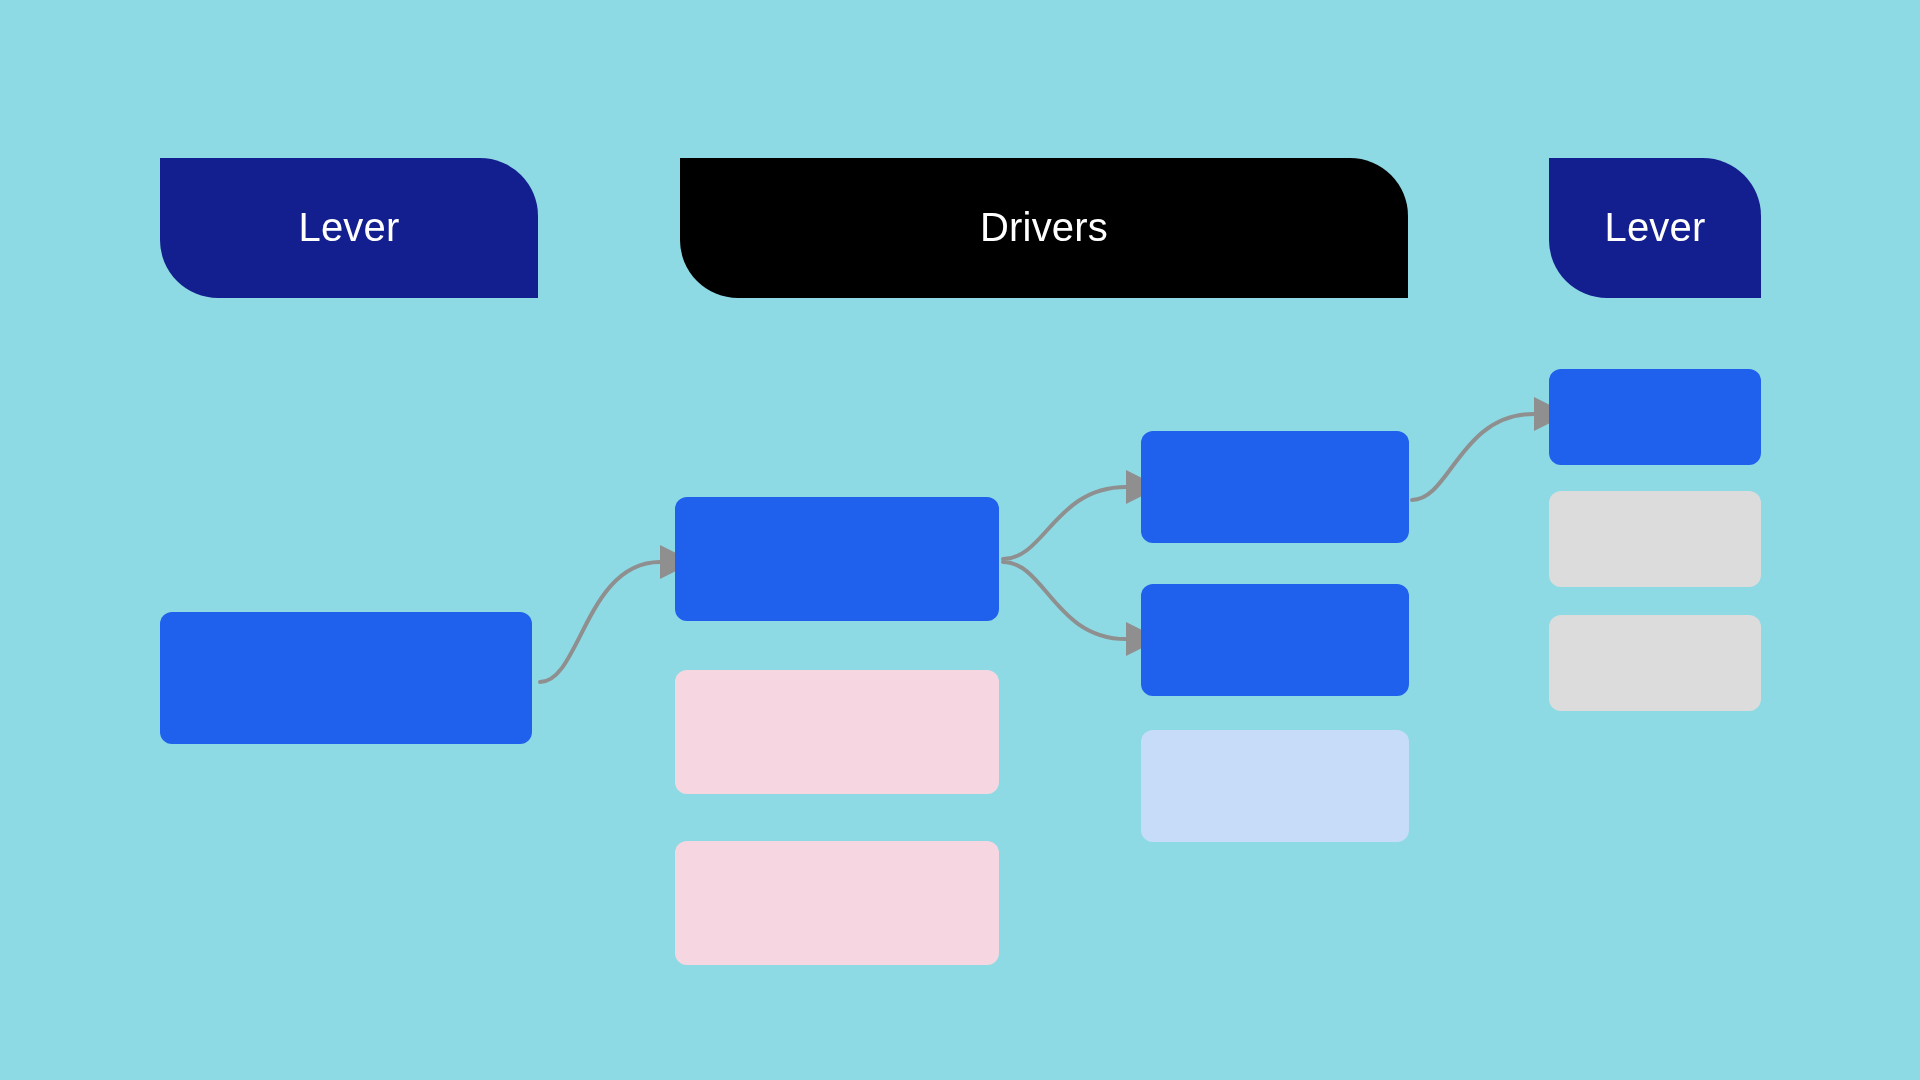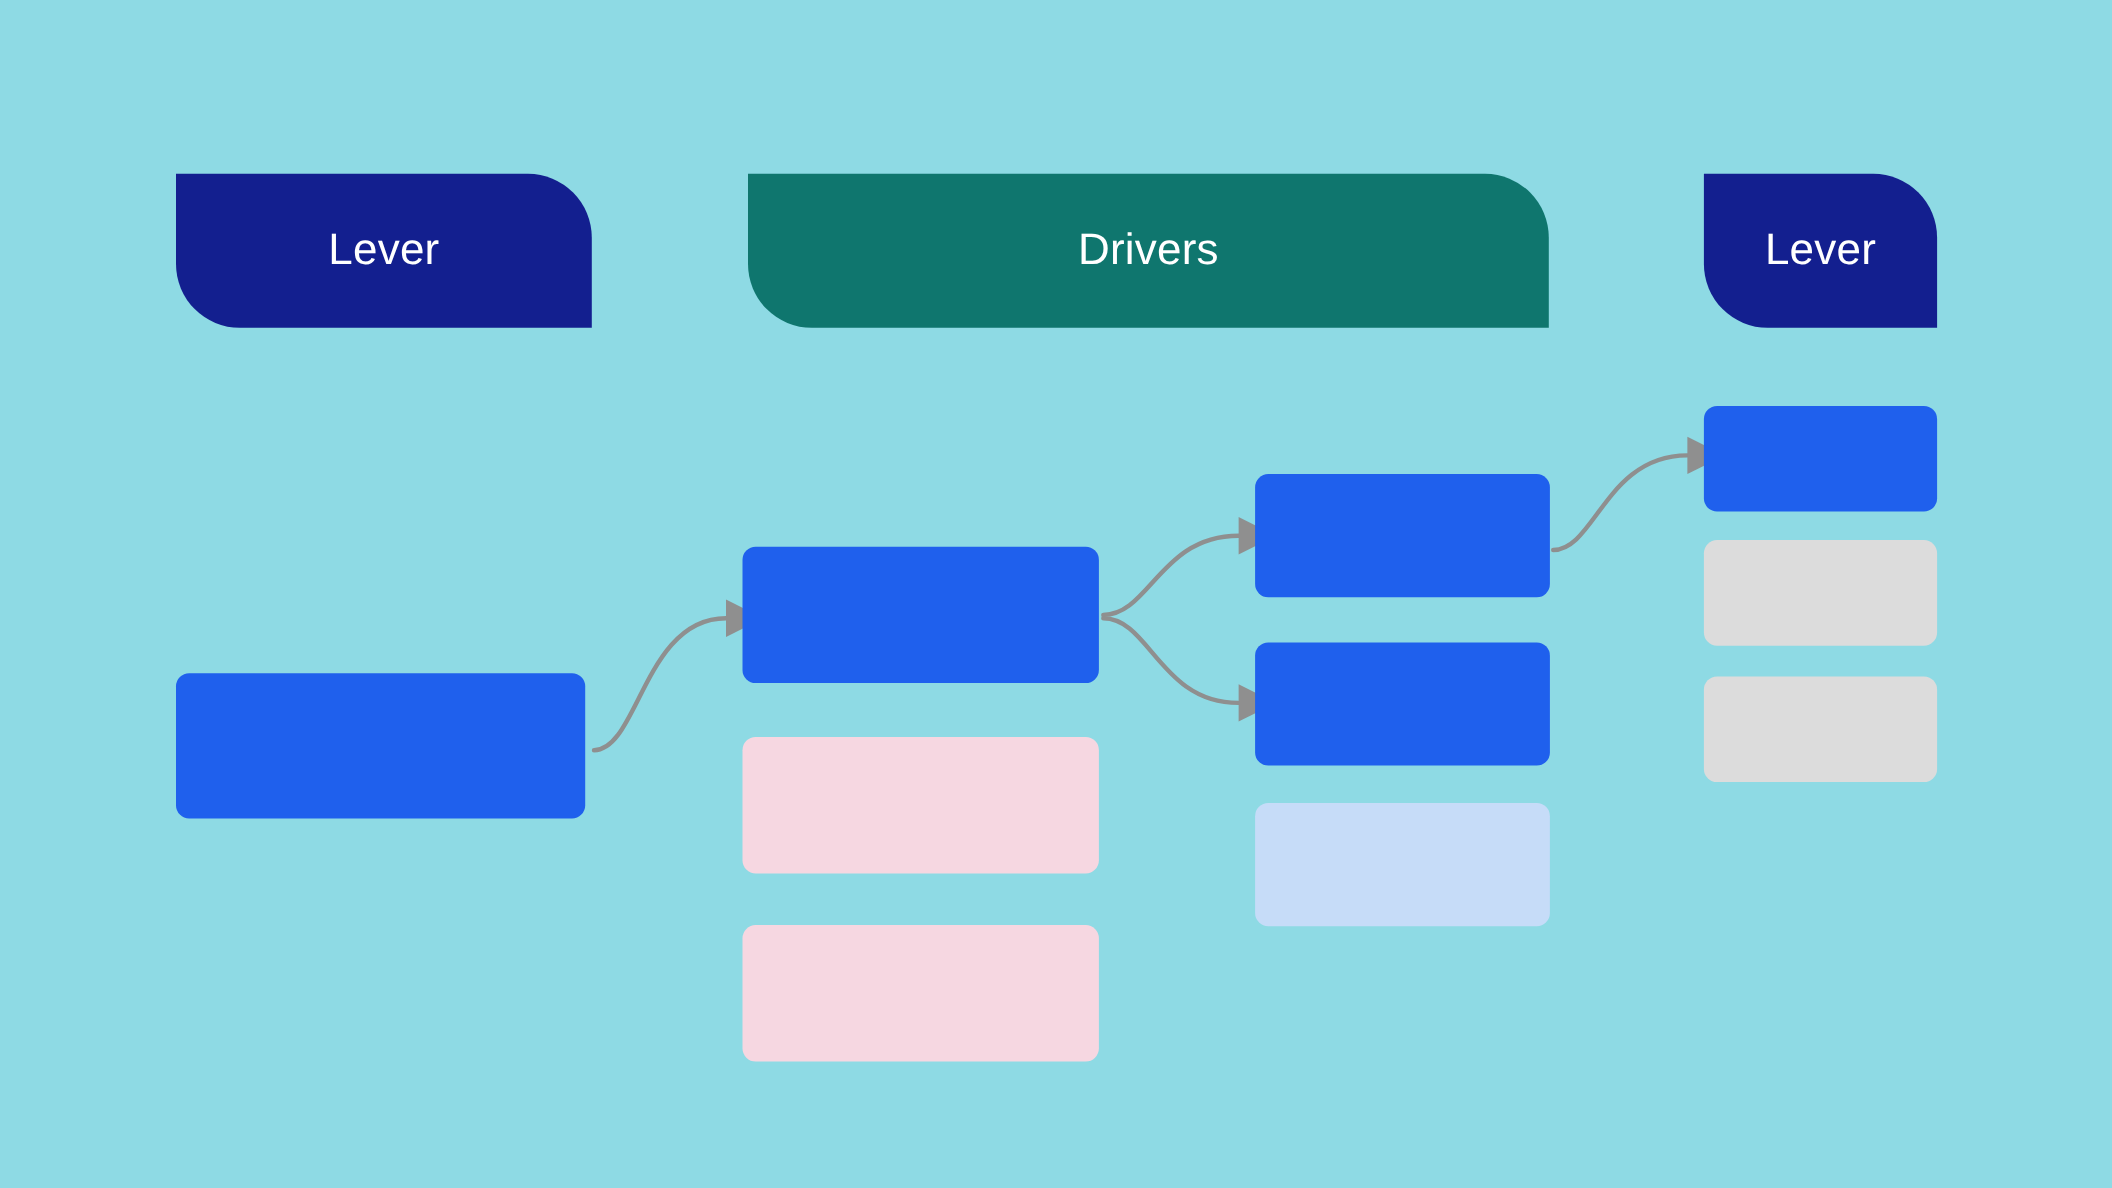--- a/index.html
+++ b/index.html
@@ -70,21 +70,21 @@
 </style>
 </head>
 <body>
 
 <div id="canvas" style="background: rgb(142, 218, 228);">
 
   <div class="col-header" id="hdr-lever" style="left: 160px; top: 158px; width: 378px; height: 140px; background: rgb(19, 31, 143); color: rgb(255, 255, 255);">
     <span class="hdr-label">Lever</span>
   </div>
 
-  <div class="col-header" id="hdr-drivers" style="left: 680px; top: 158px; width: 728px; height: 140px; background: #0f766e; color: rgb(255, 255, 255);">
+  <div class="col-header" id="hdr-drivers" style="left: 680px; top: 158px; width: 728px; height: 140px; background: #000000; color: rgb(255, 255, 255);">
     <span class="hdr-label">Drivers</span>
   </div>
 
   <div class="col-header" id="hdr-work" style="left: 1549px; top: 158px; width: 212px; height: 140px; background: rgb(19, 31, 143); color: rgb(255, 255, 255);">
     <span class="hdr-label">Lever</span>
   </div>
 
   <svg id="connectors" viewBox="0 0 1920 1080" xmlns="http://www.w3.org/2000/svg">
     <g>
       <path class="conn-path" d="M 540 682 C 580 682 586 562 660 562" stroke="#8f8f8f"></path>

